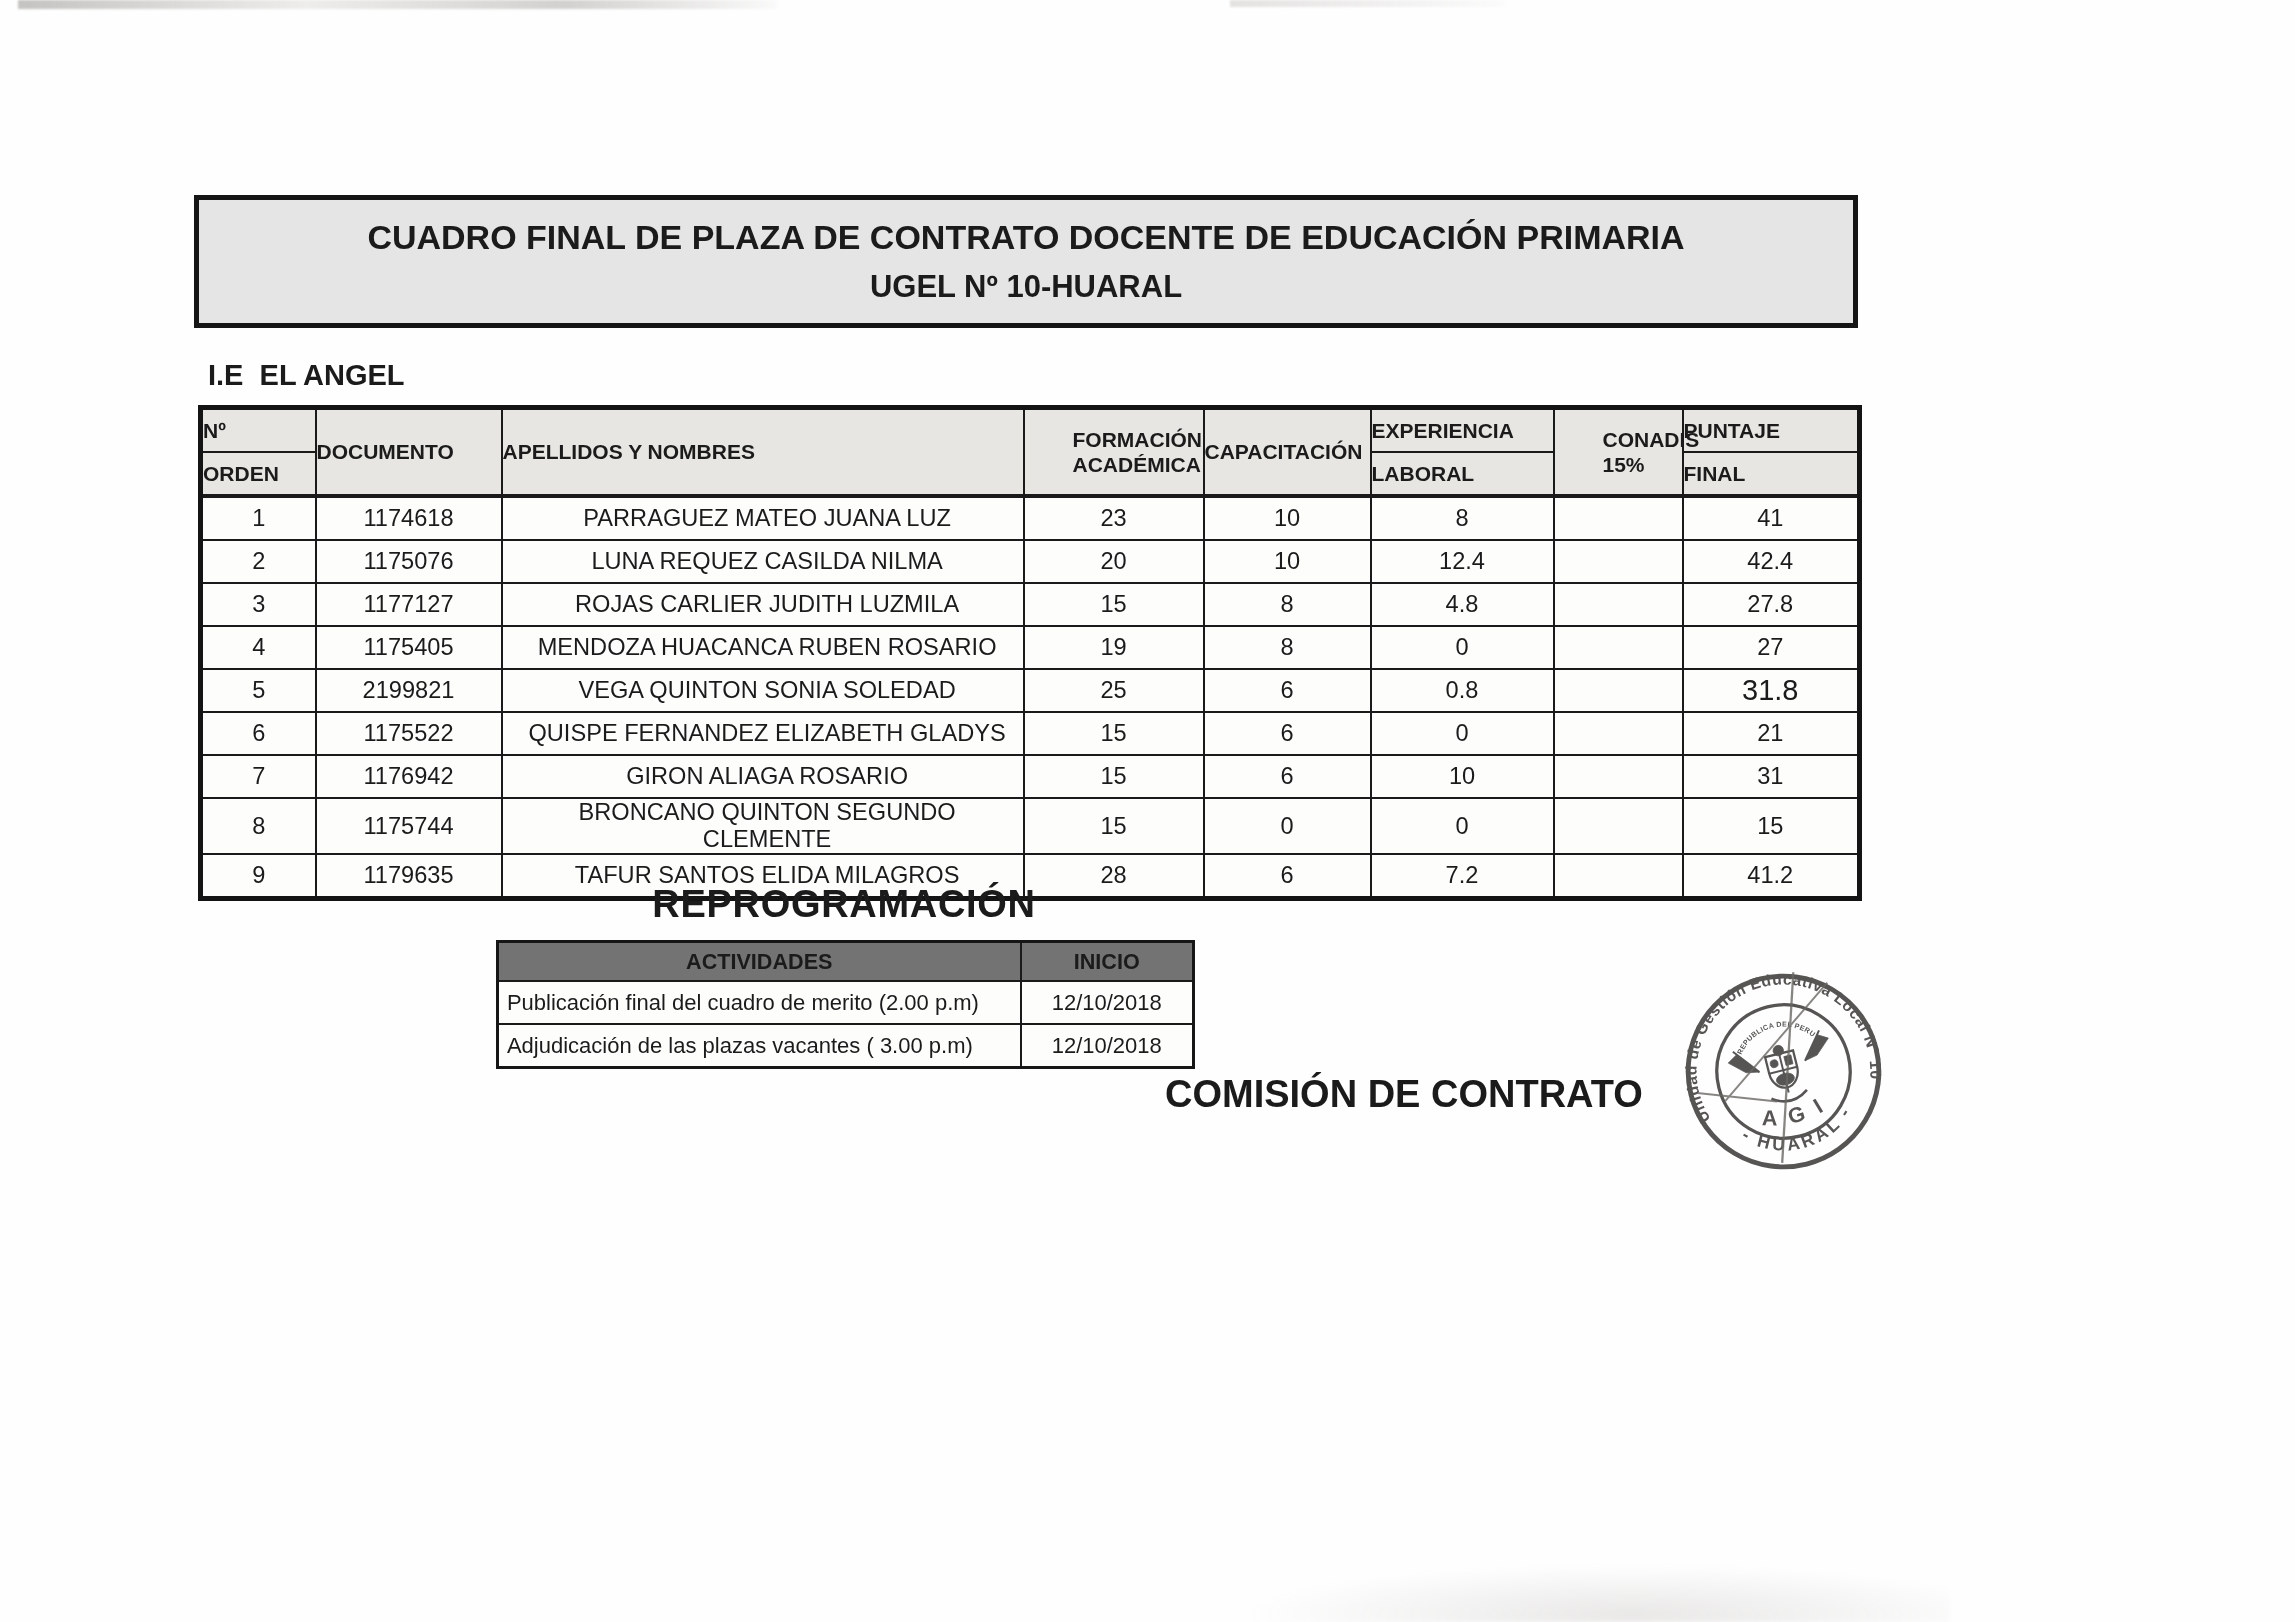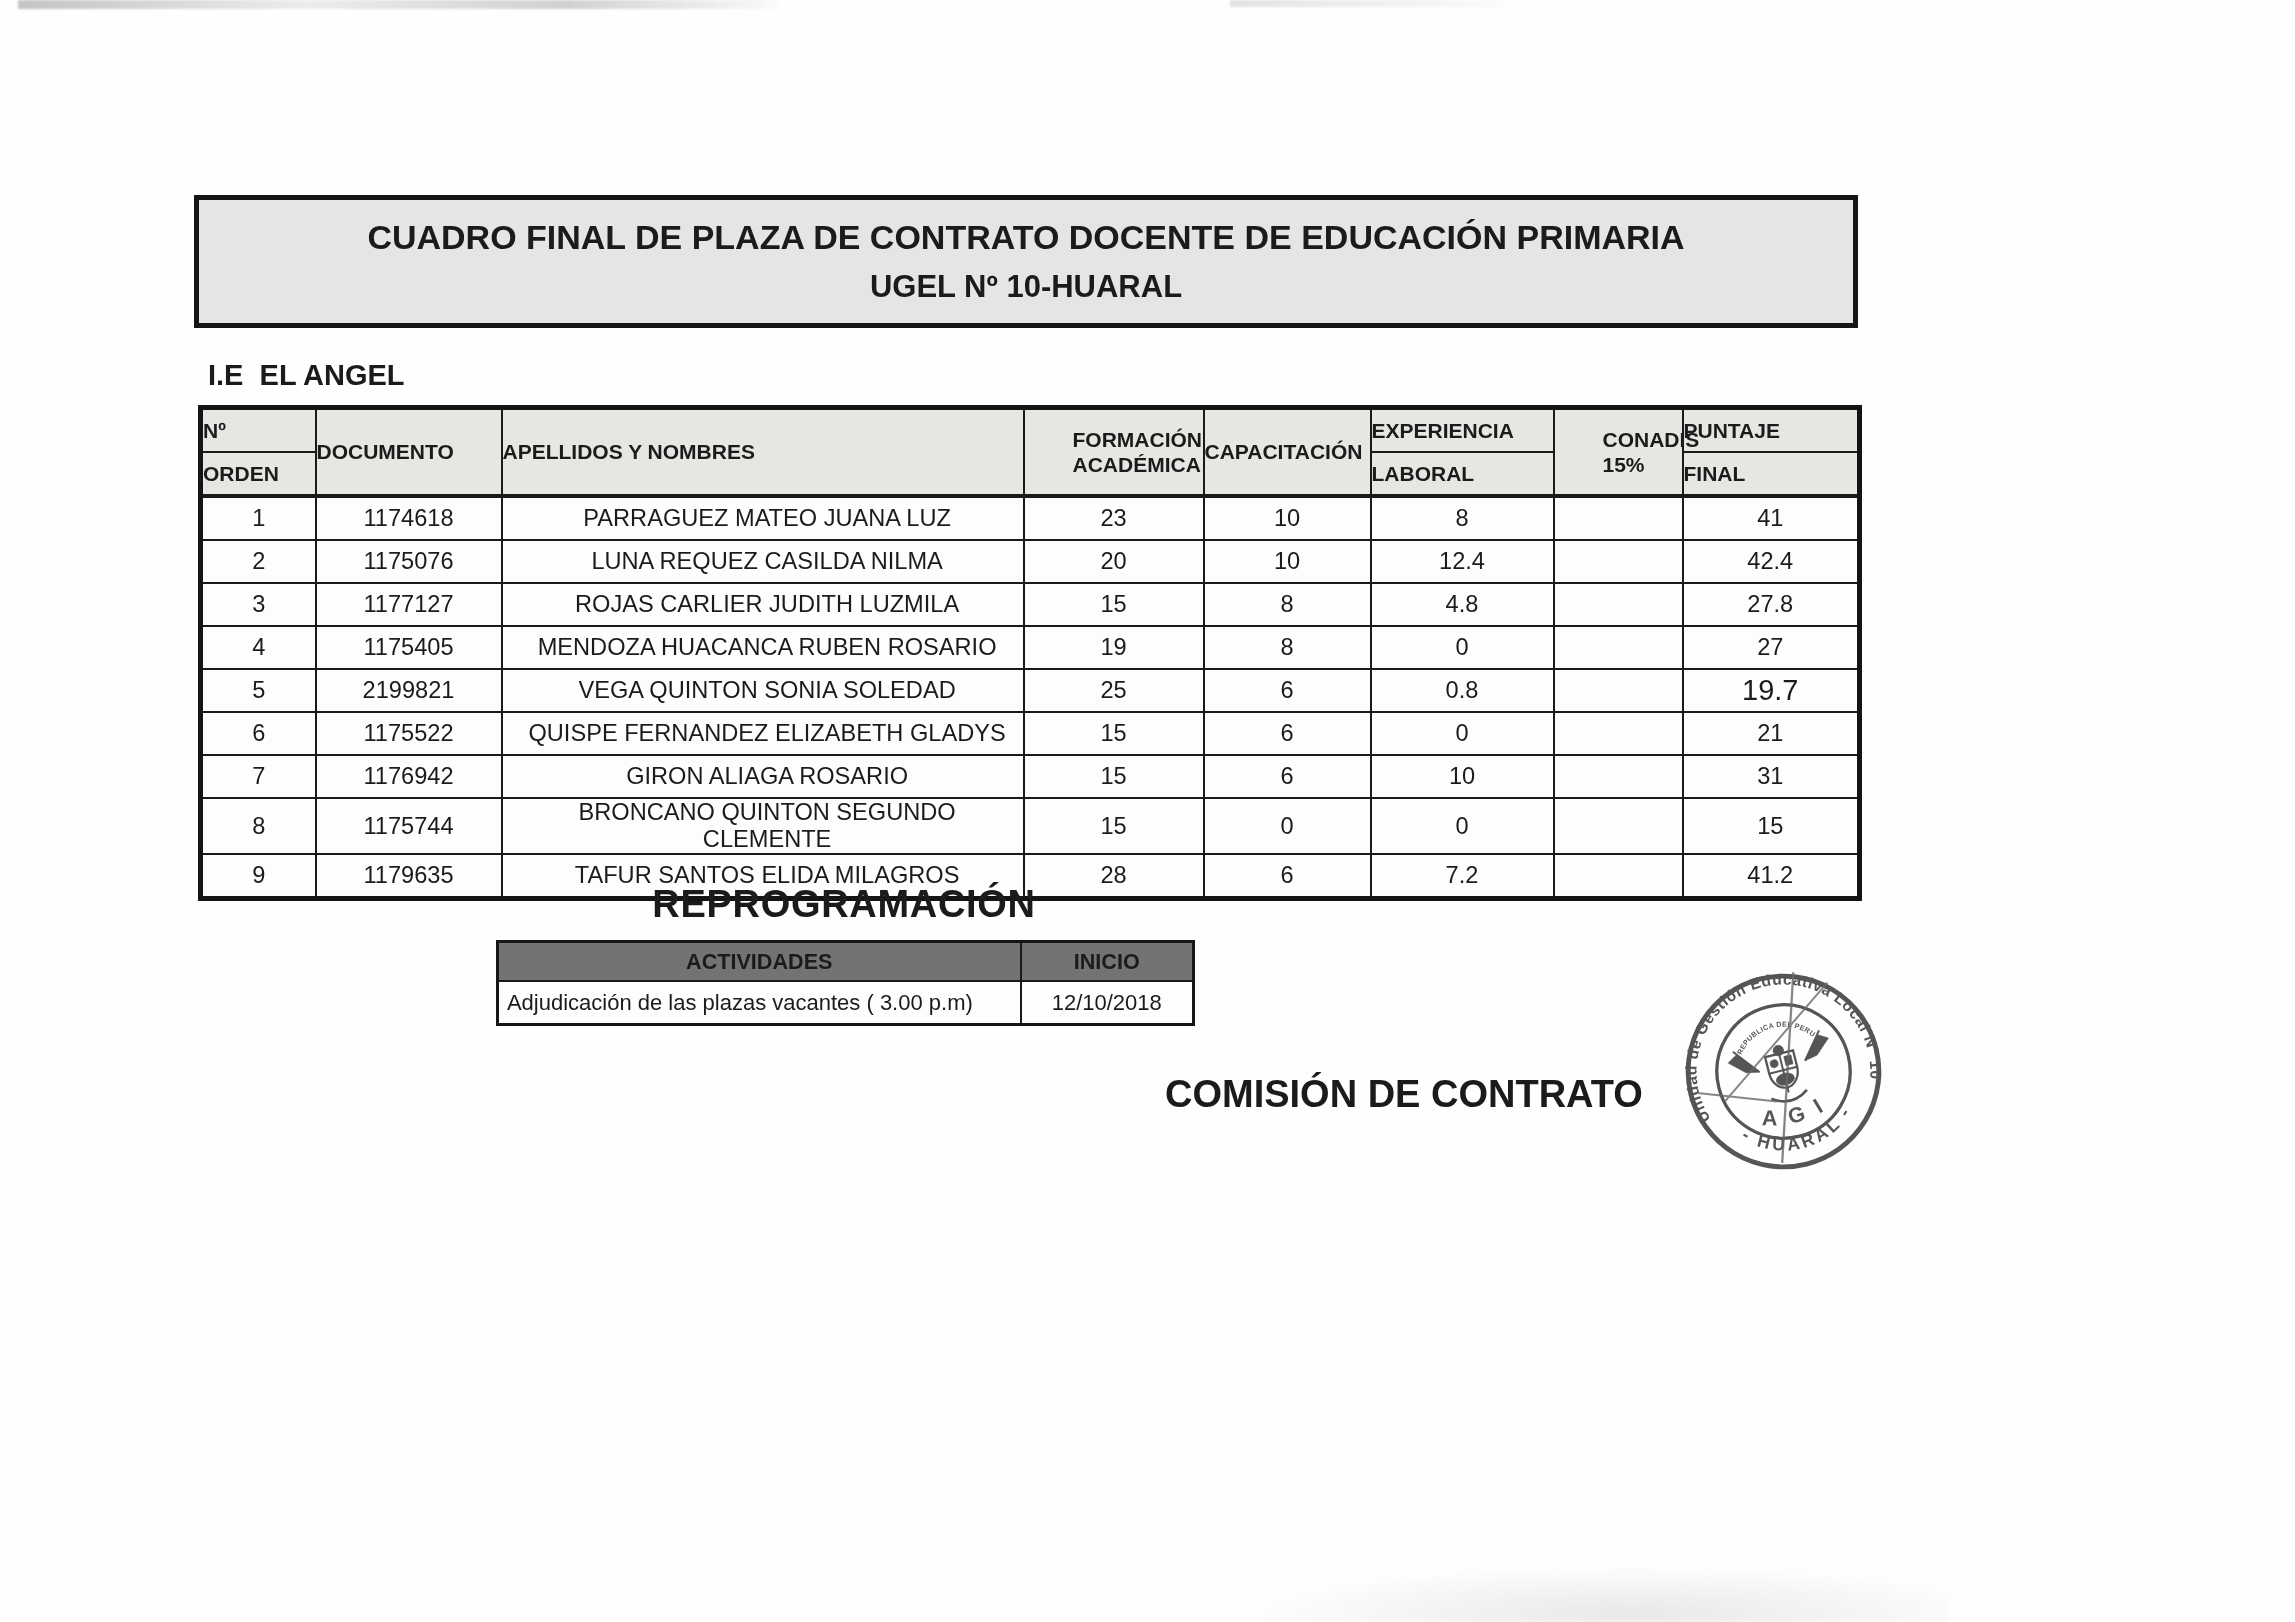--- a/index.html
+++ b/index.html
@@ -169,21 +169,21 @@
         <td>27</td>
       </tr>
       <tr>
         <td>5</td>
         <td>2199821</td>
         <td class="name">VEGA QUINTON SONIA SOLEDAD</td>
         <td>25</td>
         <td>6</td>
         <td>0.8</td>
         <td></td>
-        <td class="big">19.7</td>
+        <td class="big">31.8</td>
       </tr>
       <tr>
         <td>6</td>
         <td>1175522</td>
         <td class="name">QUISPE FERNANDEZ ELIZABETH GLADYS</td>
         <td>15</td>
         <td>6</td>
         <td>0</td>
         <td></td>
         <td>21</td>
@@ -228,20 +228,24 @@
         <col style="width:523px">
         <col style="width:173px">
       </colgroup>
     <thead>
       <tr>
         <th>ACTIVIDADES</th>
         <th>INICIO</th>
       </tr>
     </thead>
     <tbody>
+      <tr>
+        <td class="activity">Publicación final del cuadro de merito (2.00 p.m)</td>
+        <td class="date">12/10/2018</td>
+      </tr>
       <tr>
         <td class="activity">Adjudicación de las plazas vacantes ( 3.00 p.m)</td>
         <td class="date">12/10/2018</td>
       </tr>
     </tbody>
   </table>
 
   <div class="comision">COMISIÓN DE CONTRATO</div>
 
   <svg class="stamp" viewBox="0 0 320 320" xmlns="http://www.w3.org/2000/svg">

